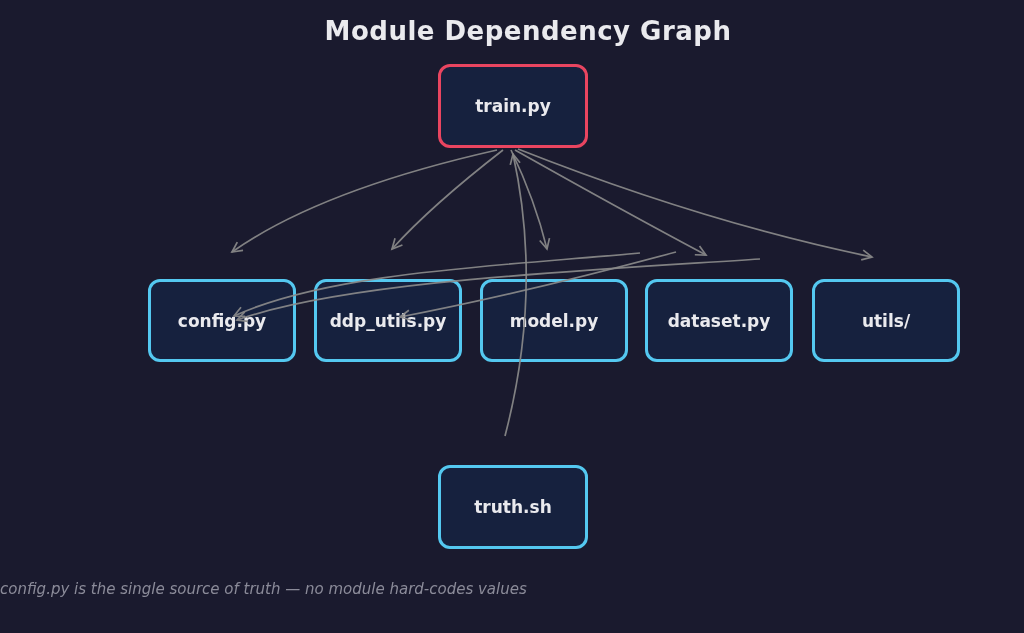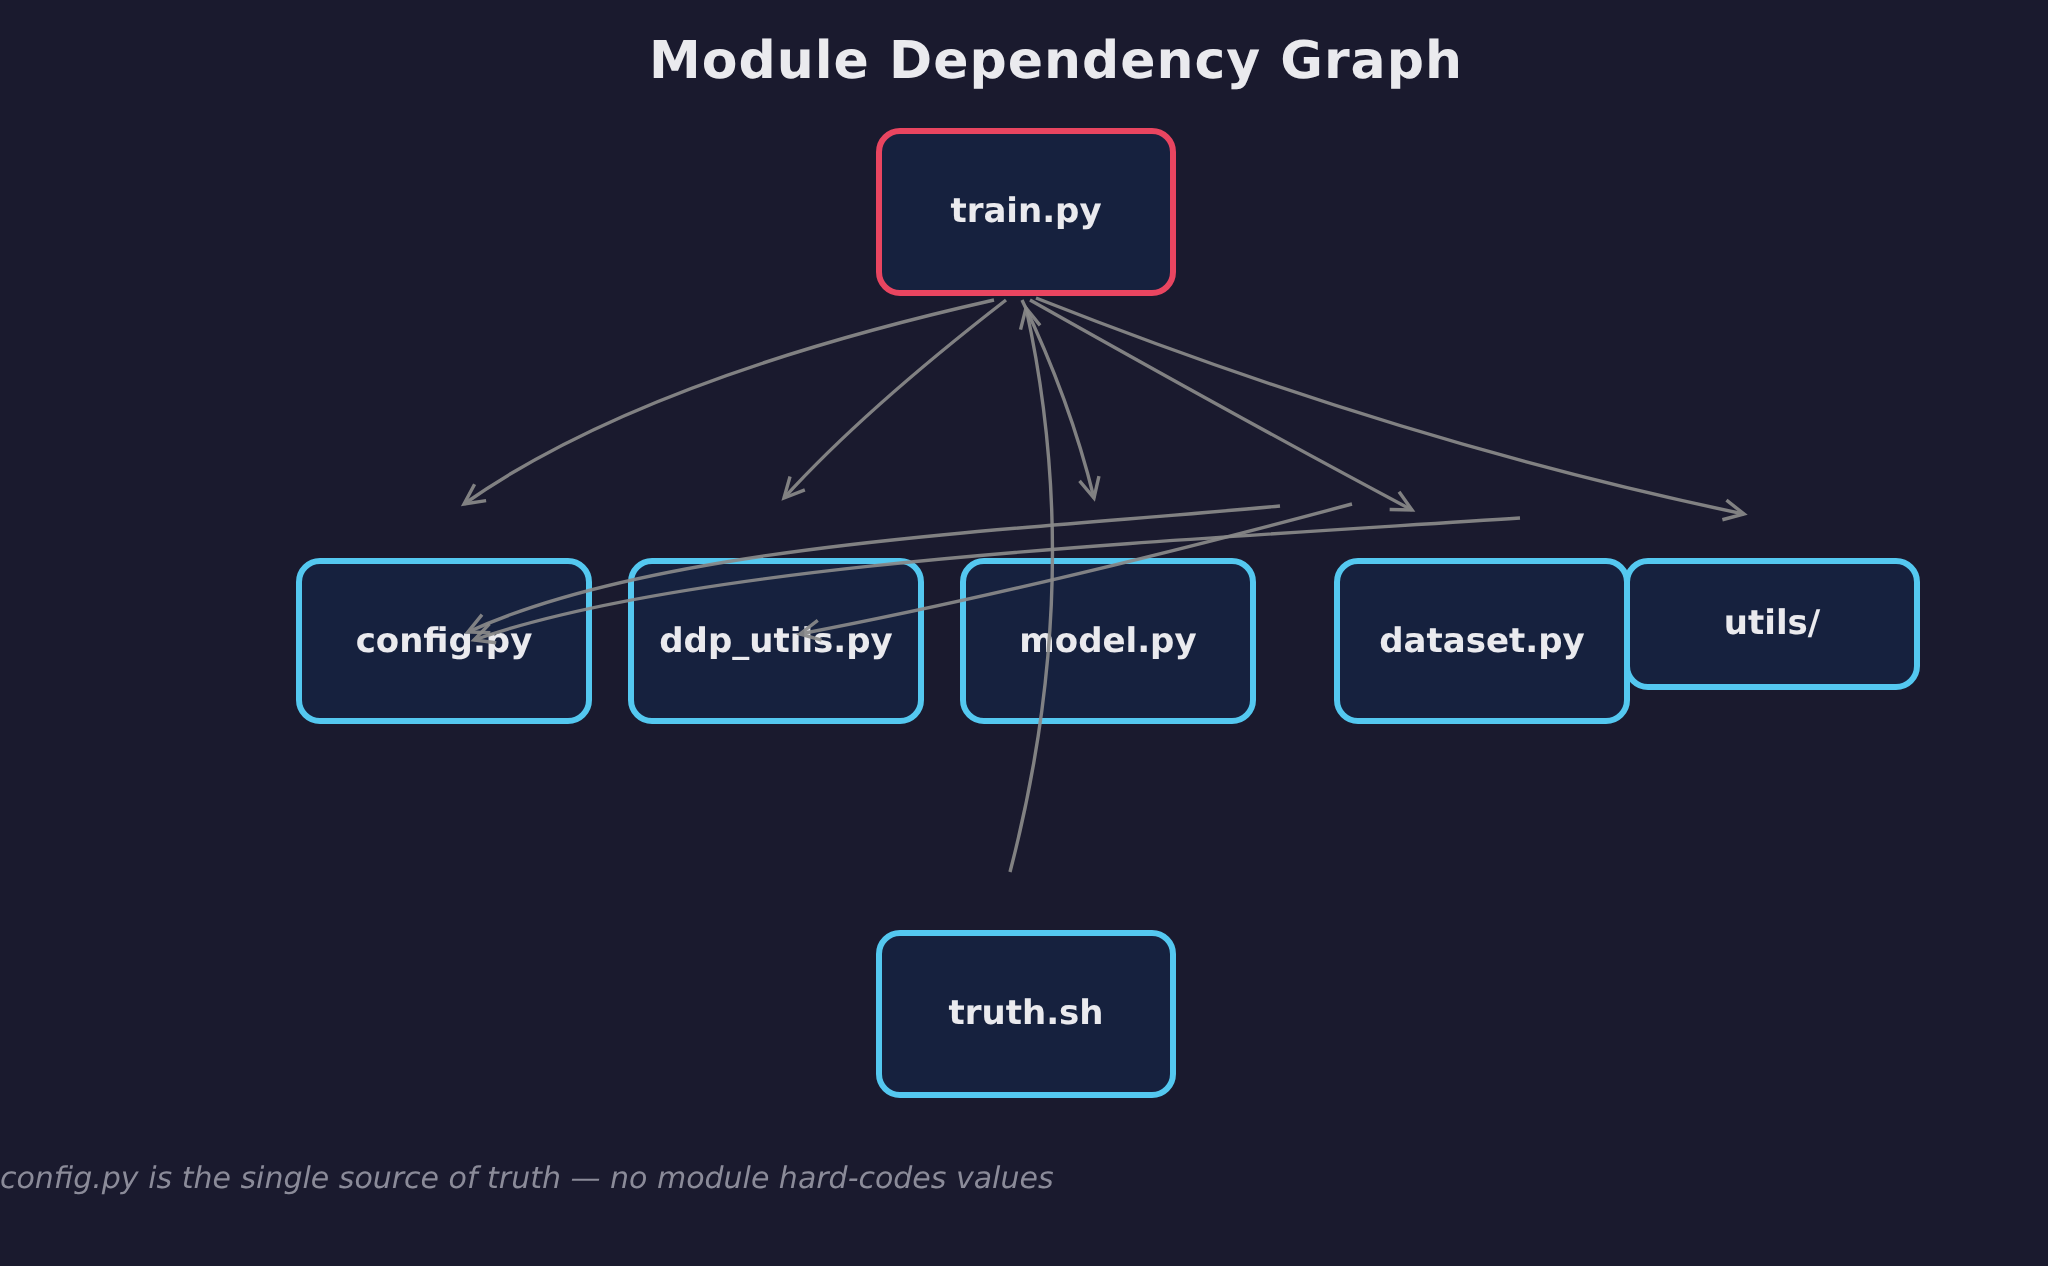--- a/index.html
+++ b/index.html
@@ -39,22 +39,22 @@
     font-size: 17px;
     font-weight: bold;
     text-align: right;
   }
   .node-entry { border: 3.5px solid #e94560; }
   .node-module { border: 3.5px solid #54c8f0; margin-top: 28px; }
   #node-train   { left: 438px; top: 64px;  width: 150px; height: 84px; }
   #node-config  { left: 148px; top: 251px; width: 148px; height: 83px; }
   #node-ddp     { left: 314px; top: 251px; width: 148px; height: 83px; }
   #node-model   { left: 480px; top: 251px; width: 148px; height: 83px; }
-  #node-dataset { left: 667px; top: 251px; width: 148px; height: 83px; }
-  #node-utils   { left: 812px; top: 251px; width: 148px; height: 66px; }
+  #node-dataset { left: 645px; top: 251px; width: 148px; height: 83px; }
+  #node-utils   { left: 812px; top: 251px; width: 148px; height: 83px; }
   #node-launch  { left: 438px; top: 437px; width: 150px; height: 84px; }
   #edge-layer {
     position: absolute;
     left: 0; top: 0;
     width: 1024px; height: 633px;
     pointer-events: none;
     z-index: 5;
   }
   #edge-layer path.edge {
     fill: none;

